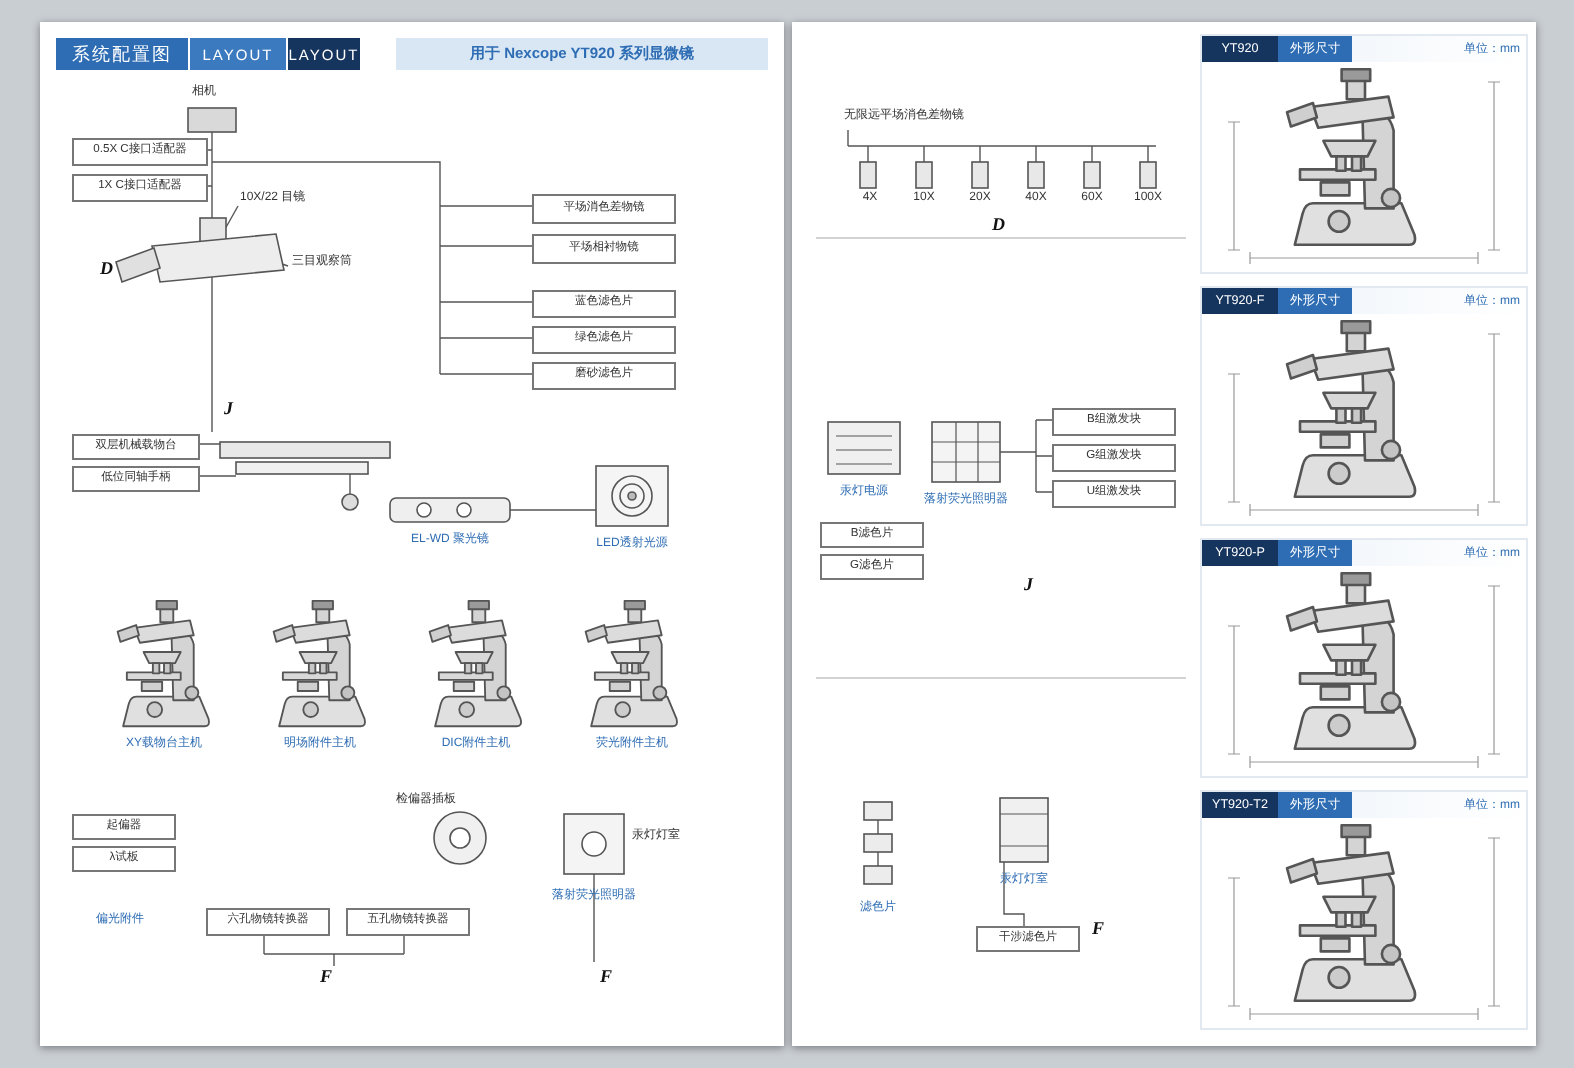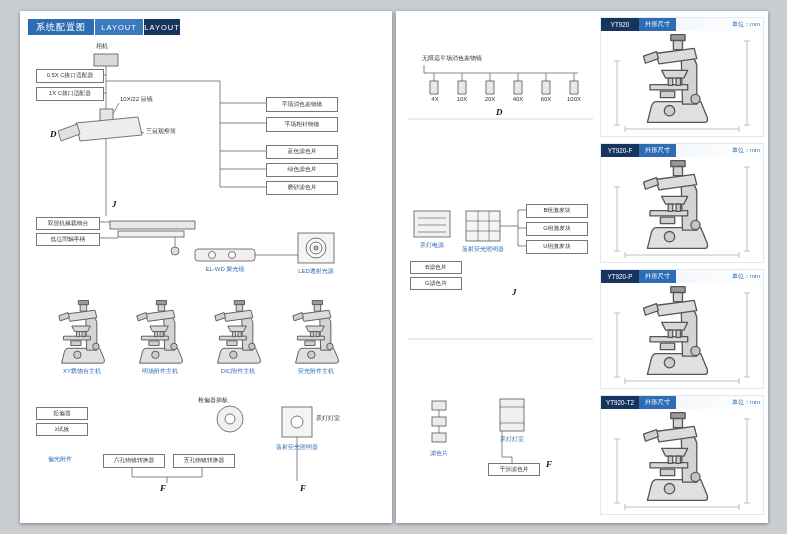--- a/index.html
+++ b/index.html
@@ -46,20 +46,21 @@
       </g>
     </symbol>
   </defs>
 </svg>
 
 <div class="page" id="page-left">
 
   <div class="hd-cn">系统配置图</div>
   <div class="hd-en1">LAYOUT</div>
   <div class="hd-en2">LAYOUT</div>
+  <div class="hd-sub">用于 Nexcope YT920 系列显微镜</div>
 
   <svg class="underlay" width="372" height="512">
     <g stroke="#555" stroke-width="0.7" fill="none">
       <path d="M86,55 V205"></path>
       <path d="M80,64 H86 M80,82 H86"></path>
       <path d="M86,70 H200 V176"></path>
       <path d="M200,92 H246 M200,112 H246 M200,140 H246 M200,158 H246 M200,176 H246"></path>
       <path d="M99,92 L90,108"></path>
       <path d="M124,122 L118,120"></path>
       <path d="M76,211 H90 M76,227 H98"></path>

